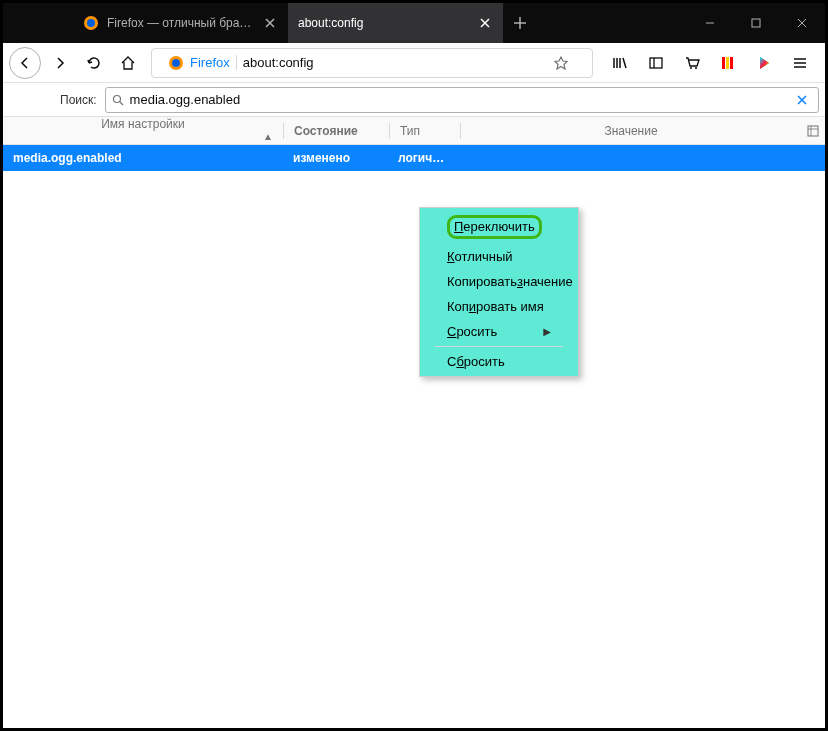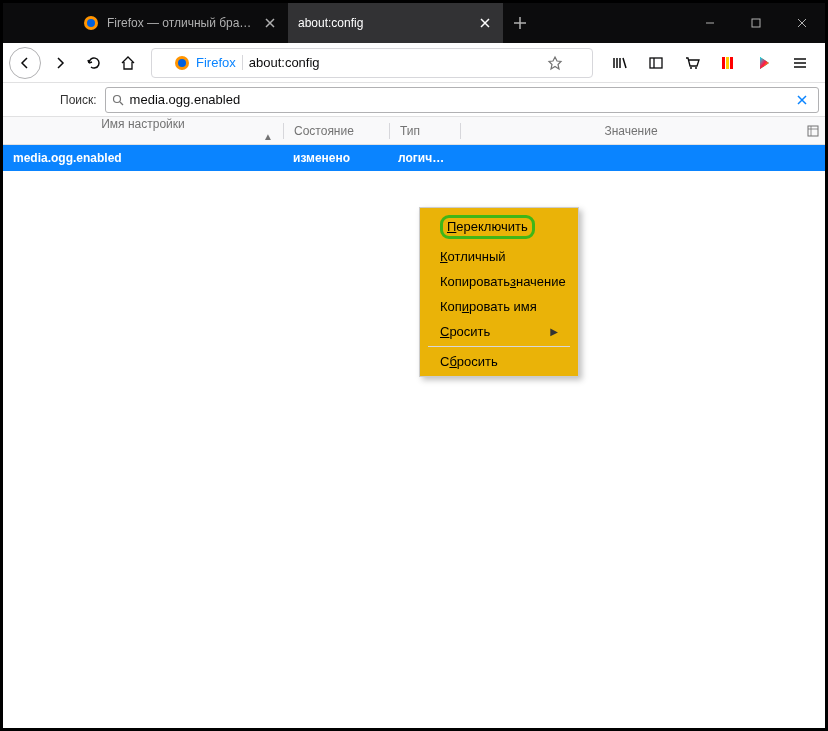--- a/index.html
+++ b/index.html
@@ -14,57 +14,57 @@
 .tab-label { flex: 1; overflow: hidden; white-space: nowrap; text-overflow: ellipsis; }
 .tab-close { width: 16px; height: 16px; display: flex; align-items: center; justify-content: center; color: #b0b0b0; cursor: pointer; font-size: 14px; }
 .new-tab { width: 34px; display: flex; align-items: center; justify-content: center; color: #b0b0b0; font-size: 18px; cursor: pointer; }
 .win-controls { display: flex; }
 .win-btn { width: 46px; display: flex; align-items: center; justify-content: center; color: #b0b0b0; cursor: pointer; }
 
 
 .navbar { height: 40px; background: #fff; border-bottom: 1px solid #e1e1e2; display: flex; align-items: center; padding: 0 6px; gap: 4px; }
 .nav-btn { width: 30px; height: 30px; display: flex; align-items: center; justify-content: center; border-radius: 4px; cursor: pointer; color: #0c0c0d; }
 .nav-btn.circle { border: 1px solid #b1b1b3; border-radius: 50%; width: 32px; height: 32px; }
-.urlbar { flex: 1; height: 30px; border: 1px solid #d7d7db; border-radius: 4px; display: flex; align-items: center; padding: 0 22px; gap: 6px; margin: 0 4px; }
+.urlbar { flex: 1; height: 30px; border: 1px solid #d7d7db; border-radius: 4px; display: flex; align-items: center; padding: 0 16px; gap: 6px; margin: 0 4px; }
 .urlbar-icon { display: flex; align-items: center; }
 .fx-icon { width: 16px; height: 16px; }
 .identity-label { color: #0a84ff; font-size: 13px; padding-right: 6px; border-right: 1px solid #d7d7db; }
 .url-text { flex: 1; font-size: 13px; color: #0c0c0d; }
 .star { color: #737373; }
 .toolbar-icons { display: flex; gap: 6px; padding: 0 4px; }
 
 
 .searchbar { height: 34px; display: flex; align-items: center; padding: 2px 6px; gap: 8px; border-bottom: 1px solid #e1e1e2; }
 .search-label { font-size: 12px; color: #333; padding-left: 4px; margin-left: 47px; }
 .search-box { flex: 1; height: 26px; border: 1px solid #b1b1b3; border-radius: 3px; display: flex; align-items: center; padding: 0 6px; gap: 6px; }
 .search-input { flex: 1; border: none; outline: none; font-size: 13px; color: #0c0c0d; background: transparent; }
 .clear-x { color: #0a84ff; font-size: 16px; cursor: pointer; padding: 0 4px; }
 
 
 .col-headers { height: 28px; background: #f9f9fa; border-bottom: 1px solid #e1e1e2; display: flex; align-items: center; font-size: 12px; color: #737373; }
 .col { padding: 0 10px; position: relative; height: 100%; display: flex; align-items: center; }
 .col-divider { width: 1px; height: 16px; background: #d7d7db; }
 .col-name { width: 280px; flex-direction: column; }
-.col-status { width: 105px; }
+.col-status { width: 105px; font-weight: bold; }
 .col-type { width: 70px; }
 .col-value { flex: 1; justify-content: center; }
 .sort-ind { margin-left: auto; font-size: 10px; }
 .pref-btn { width: 24px; display: flex; align-items: center; justify-content: center; cursor: pointer; }
 
 
 .data-area { position: relative; }
 .data-row { height: 26px; background: #0a84ff; color: #fff; display: flex; align-items: center; font-size: 12px; font-weight: bold; }
 .cell { padding: 0 10px; overflow: hidden; white-space: nowrap; text-overflow: ellipsis; }
 .cell-name { width: 280px; }
 .cell-status { width: 105px; }
 .cell-type { width: 70px; }
 .cell-value { flex: 1; }
 
 
-.context-menu { position: absolute; top: 204px; left: 416px; width: 160px; background: #eab308; border: 1px solid #cccccc; box-shadow: 3px 3px 6px rgba(0,0,0,0.25); padding: 2px 8px; font-size: 13px; }
+.context-menu { position: absolute; top: 204px; left: 416px; width: 160px; background: #5eead4; border: 1px solid #cccccc; box-shadow: 3px 3px 6px rgba(0,0,0,0.25); padding: 2px 15px; font-size: 13px; }
 .menu-item { padding: 5px 12px; cursor: pointer; color: #000; display: flex; align-items: center; }
 .menu-item.highlighted { }
 .menu-item .accel { text-decoration: underline; }
 .menu-arrow { margin-left: auto; font-size: 10px; color: #333; }
 .menu-sep { height: 1px; background: #d7d7db; margin: 2px 0; }
 .toggle-highlight { display: inline-block; border: 3px solid #3fb618; border-radius: 9px; padding: 0 4px; line-height: 18px; }
 
 
 .fx-logo-small { width: 16px; height: 16px; display: inline-block; }
 

